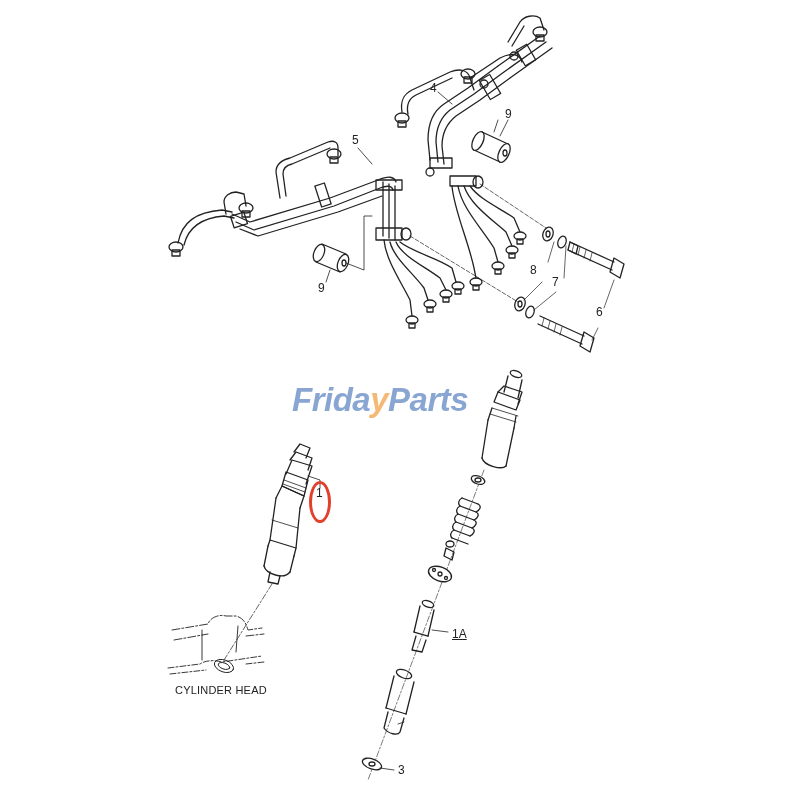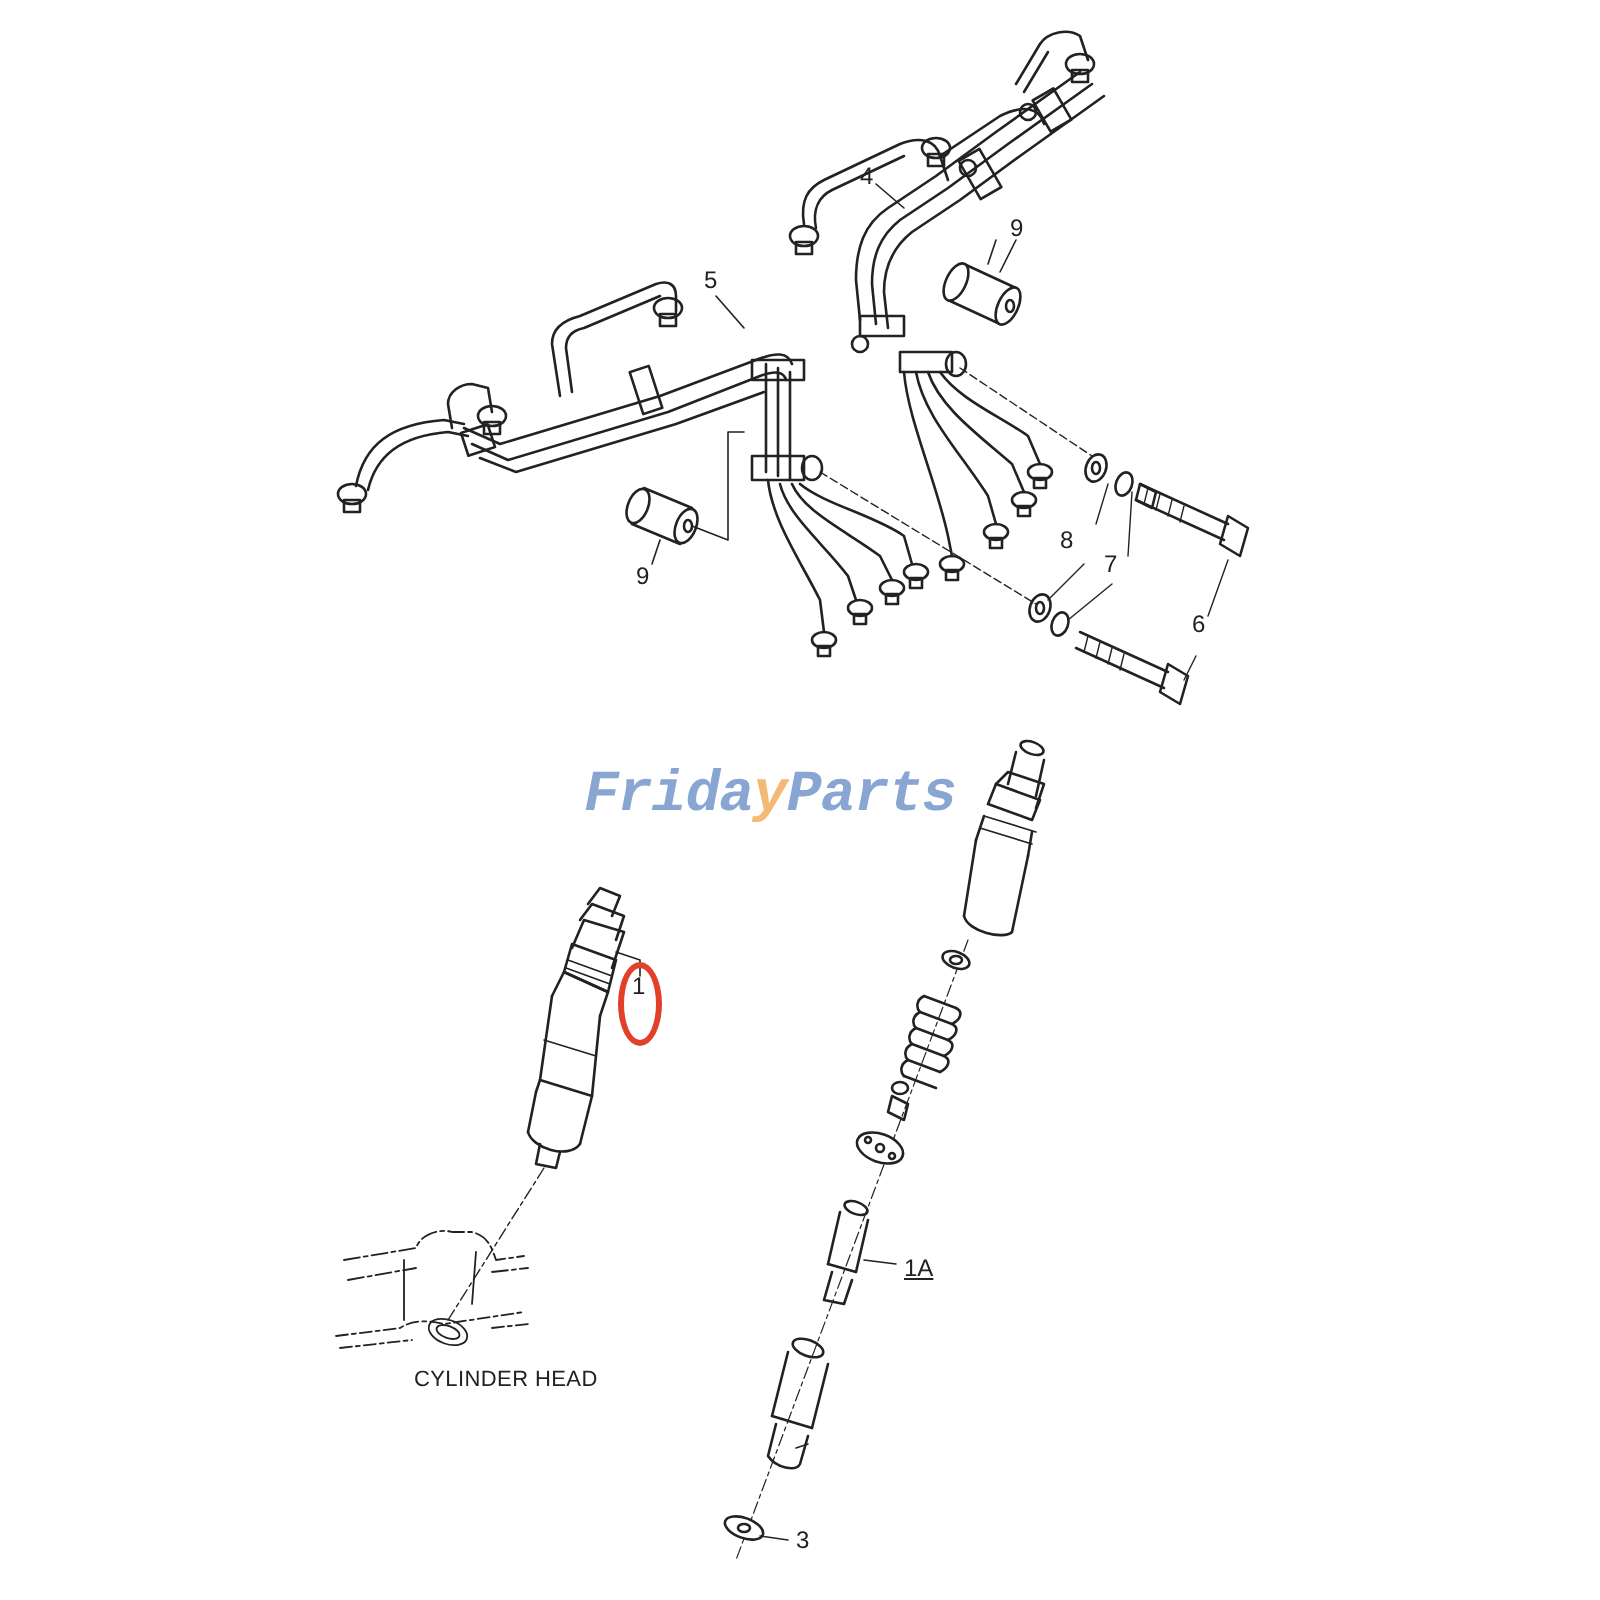--- a/index.html
+++ b/index.html
@@ -1,20 +1,20 @@
 <!DOCTYPE html>
 <html><head>
 <meta charset="utf-8">
 <style>
   html, body { margin:0; padding:0; background:#ffffff; }
   body { width:800px; height:800px; position:relative; overflow:hidden; font-family:"Liberation Sans", sans-serif; }
   #diagram { position:absolute; left:0; top:0; width:800px; height:800px; }
   .callout { position:absolute; font-family:"Liberation Sans", sans-serif; font-size:12px; color:#222; line-height:1; }
   .caption { position:absolute; font-family:"Liberation Sans", sans-serif; font-size:11px; color:#222; letter-spacing:0.2px; }
-  .watermark { position:absolute; left:292px; top:381px; font-family:Liberation Mono, monospace; font-weight:bold; font-style:italic; font-size:29px; letter-spacing:-0.5px; color:#7f9fd0; opacity:0.92; white-space:nowrap; }
+  .watermark { position:absolute; left:292px; top:381px; font-family:Liberation Sans, sans-serif; font-weight:bold; font-style:italic; font-size:33px; letter-spacing:-0.5px; color:#7f9fd0; opacity:0.92; white-space:nowrap; }
   .watermark .accent { color:#f3b46a; }
   .highlight-ring { position:absolute; left:309px; top:481px; width:22px; height:42px; border:3px solid #e2402b; border-radius:50%; box-sizing:border-box; }
 </style>
 </head>
 <body>
 
 <svg id="diagram" viewBox="0 0 800 800" xmlns="http://www.w3.org/2000/svg" fill="none" stroke="#222" stroke-width="1.3" stroke-linecap="round" stroke-linejoin="round">
 
   <g>
 
@@ -234,13 +234,13 @@
 <span class="callout" style="left:452px;top:628px;text-decoration:underline;">1A</span>
 <span class="callout" style="left:398px;top:764px;">3</span>
 <span class="callout" style="left:430px;top:82px;">4</span>
 <span class="callout" style="left:352px;top:134px;">5</span>
 <span class="callout" style="left:596px;top:306px;">6</span>
 <span class="callout" style="left:552px;top:276px;">7</span>
 <span class="callout" style="left:530px;top:264px;">8</span>
 <span class="callout" style="left:318px;top:282px;">9</span>
 <span class="callout" style="left:505px;top:108px;">9</span>
 
-<span class="caption" style="left:175px;top:684px;margin-left:32px;">CYLINDER HEAD</span>
+<span class="caption" style="left:175px;top:684px;">CYLINDER HEAD</span>
 
 </body></html>

